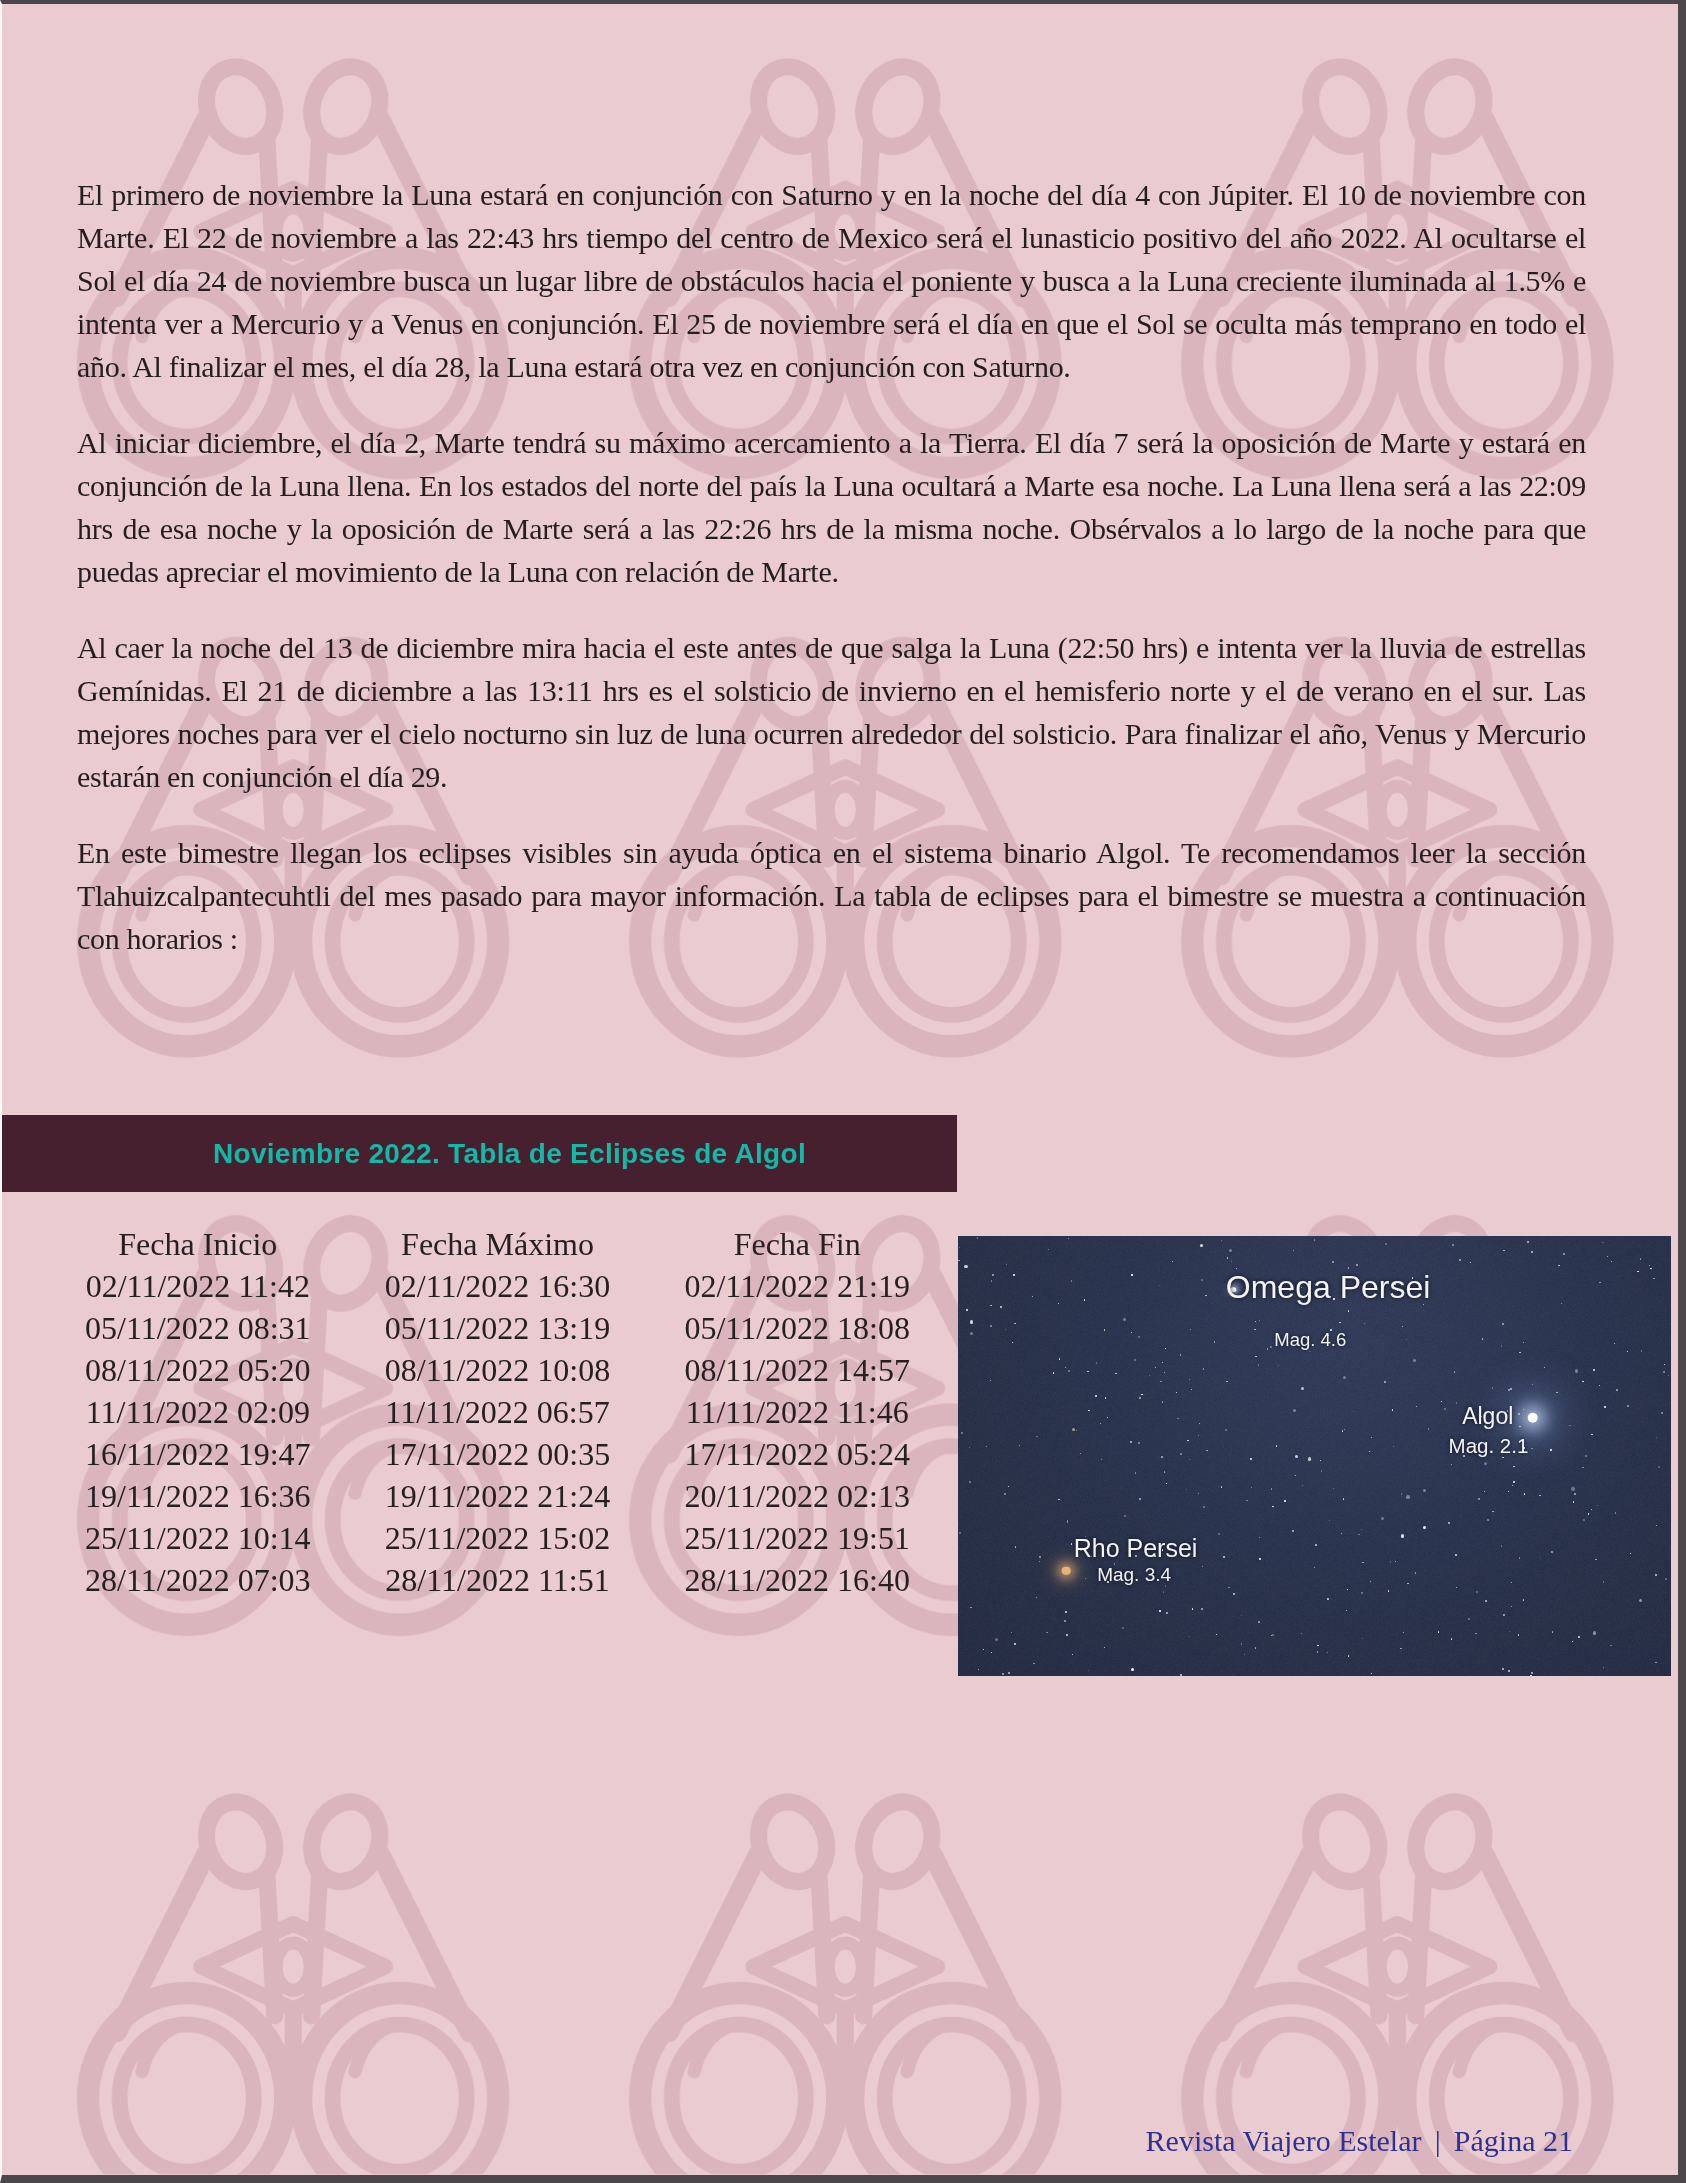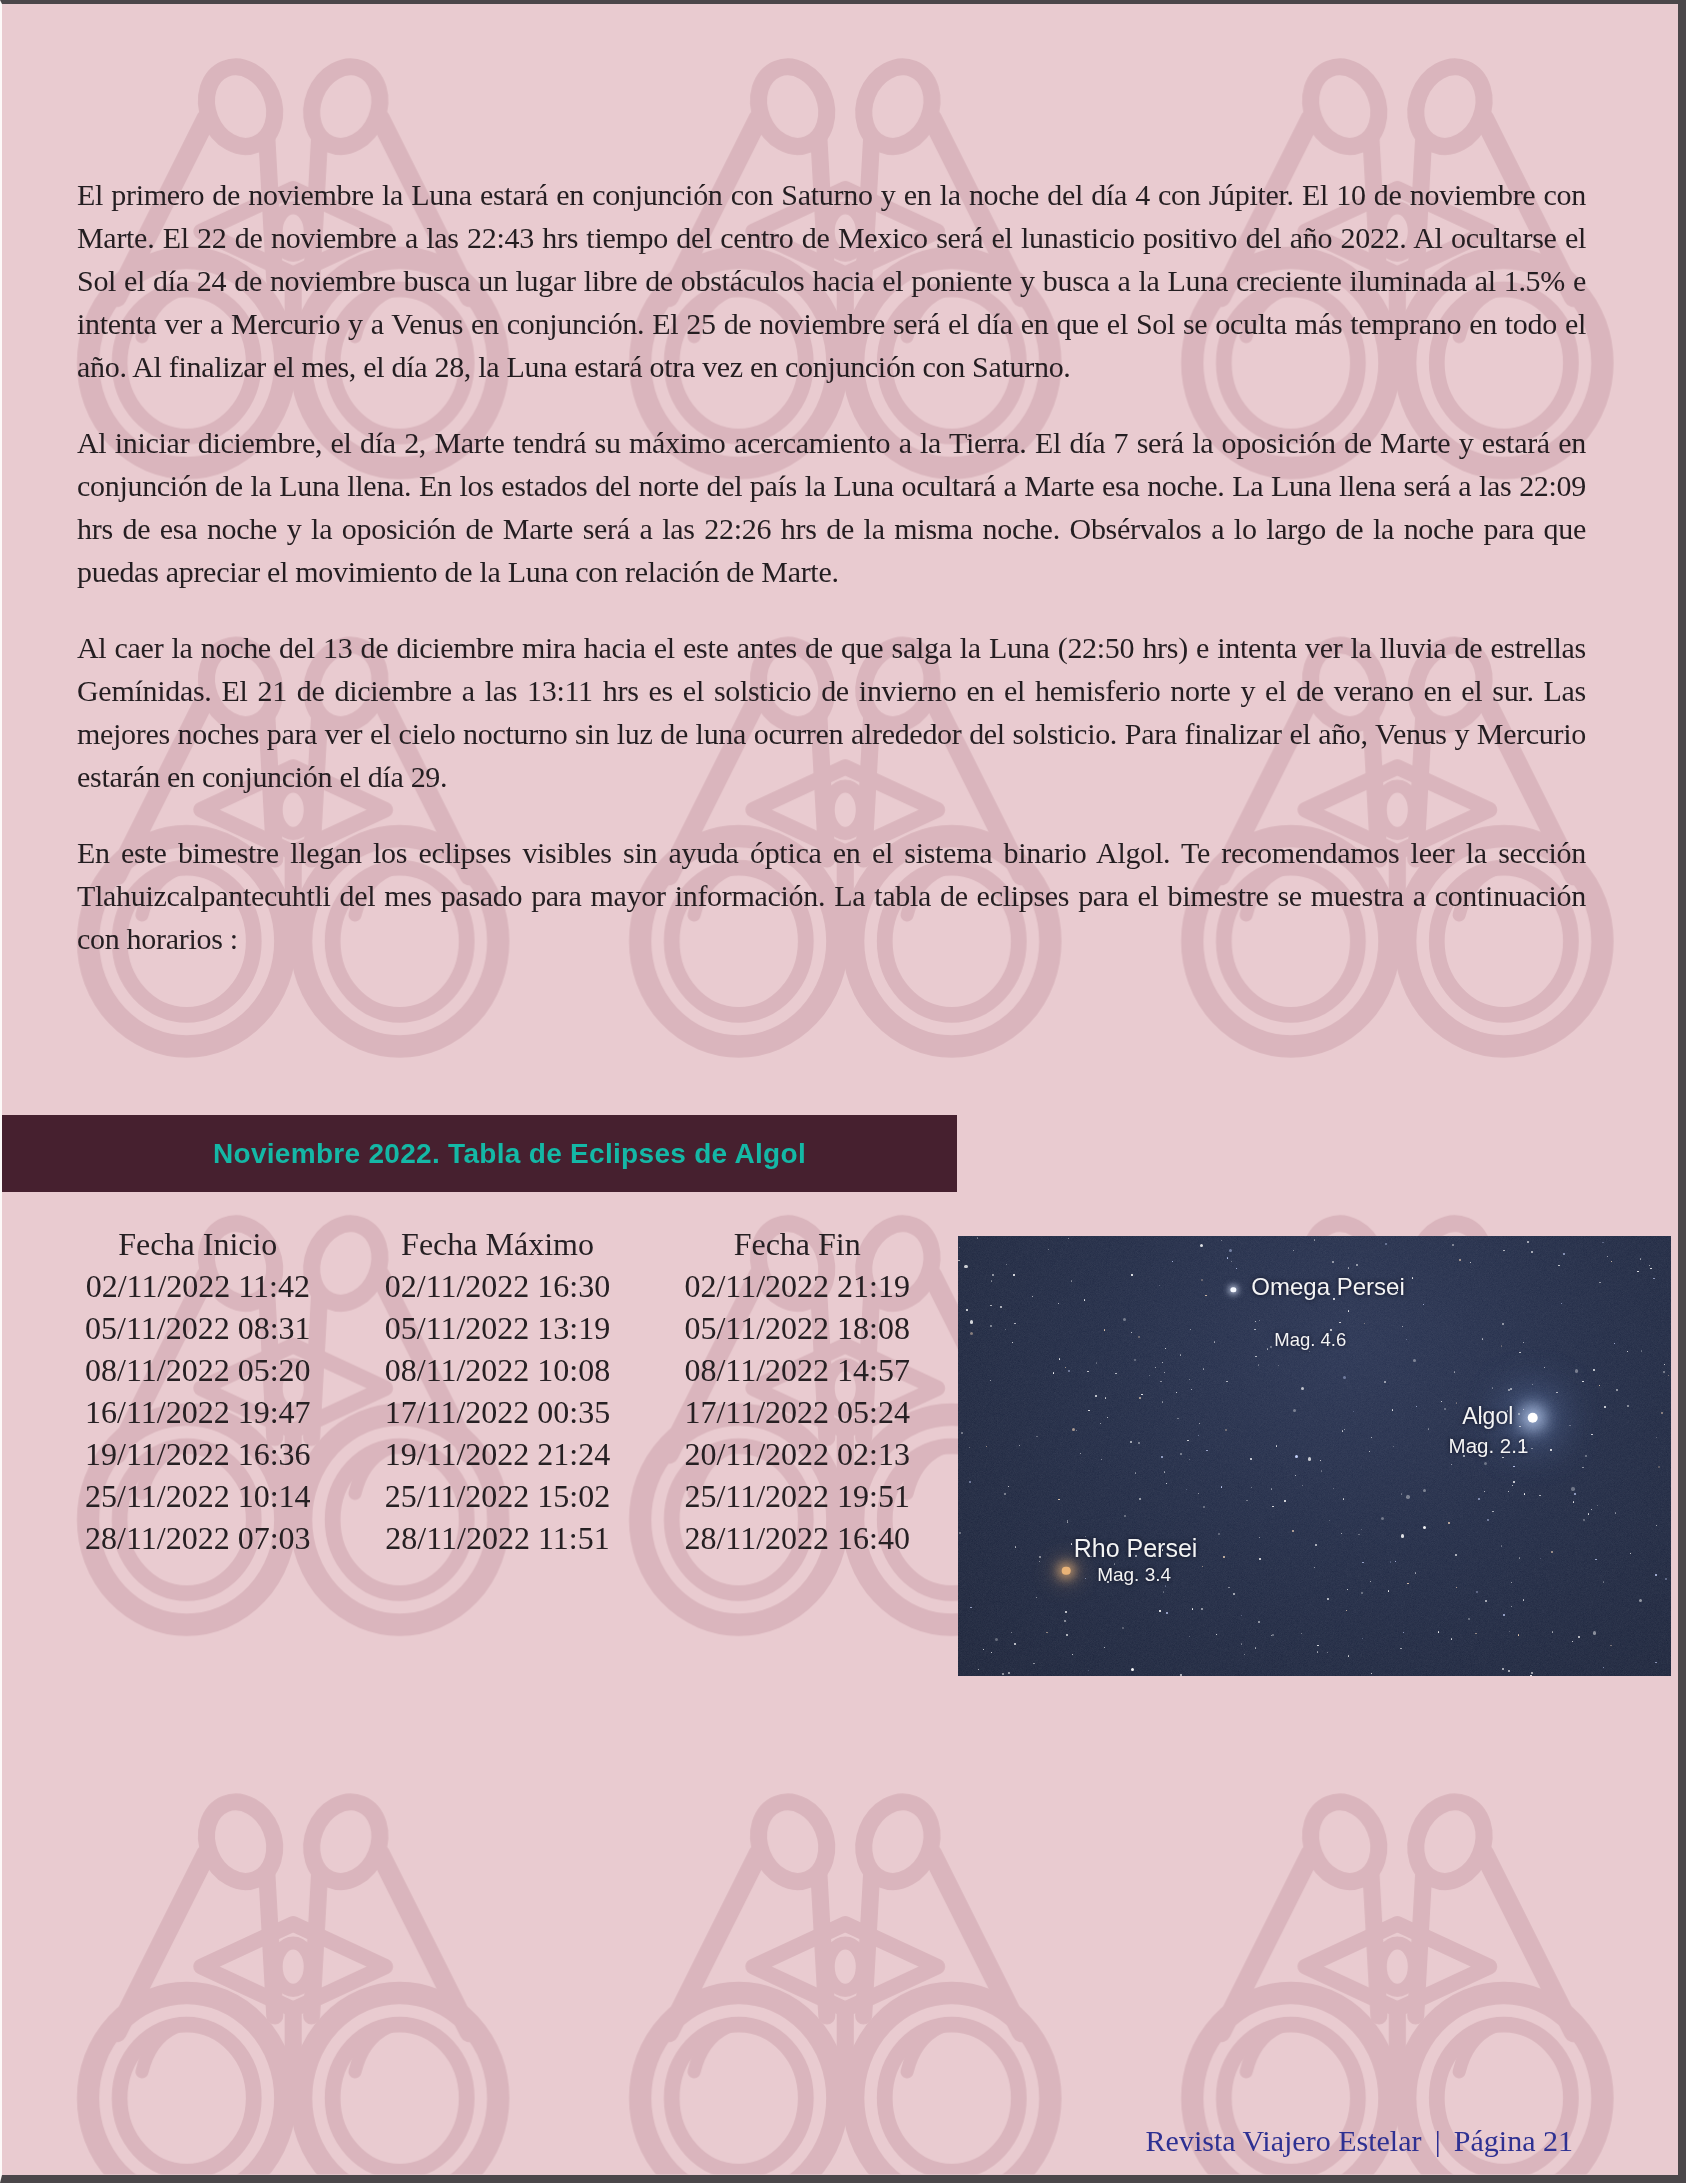--- a/index.html
+++ b/index.html
@@ -43,21 +43,21 @@
   .named-star{position:absolute;border-radius:50%;transform:translate(-50%,-50%);}
   .star-omega{width:5.3px;height:5.3px;background:#f5f8ff;box-shadow:0 0 6.6px 2px rgba(220,230,255,.8);}
   .star-algol{width:10.6px;height:10.6px;background:#ffffff;
     box-shadow:0 0 17px 6.6px rgba(200,220,255,.95), 0 0 46px 17px rgba(140,180,255,.45);}
   .star-rho{width:8.6px;height:8.6px;background:#e9b377;
     box-shadow:0 0 10.6px 4px rgba(235,180,120,.75), 0 0 22.5px 8px rgba(200,150,100,.35);}
   .sky-label{
     position:absolute;transform:translate(-50%,-50%);color:#f4f4f4;white-space:nowrap;
     font-family:"Liberation Sans", sans-serif;text-shadow:0 0 4px rgba(0,0,20,.8);
   }
-  .lbl-omega{font-size:24px;padding-left:20px;} .mag-omega{font-size:18.5px;}
+  .lbl-omega{font-size:32px;padding-left:20px;} .mag-omega{font-size:18.5px;}
   .lbl-algol{font-size:23px;} .mag-algol{font-size:20.5px;}
   .lbl-rho{font-size:25px;}   .mag-rho{font-size:19px;}
   .page-footer{
     position:absolute;right:105px;bottom:17px;font-size:30px;color:#2e3192;white-space:nowrap;
   }
   .grain{position:absolute;left:0;top:0;width:100%;height:100%;}
 </style>
 </head>
 <body>
 
@@ -115,20 +115,25 @@
         </div>
         <div class="trow">
           <div class="tcell">05/11/2022 08:31</div>
           <div class="tcell">05/11/2022 13:19</div>
           <div class="tcell">05/11/2022 18:08</div>
         </div>
         <div class="trow">
           <div class="tcell">08/11/2022 05:20</div>
           <div class="tcell">08/11/2022 10:08</div>
           <div class="tcell">08/11/2022 14:57</div>
+        </div>
+        <div class="trow">
+          <div class="tcell">11/11/2022 02:09</div>
+          <div class="tcell">11/11/2022 06:57</div>
+          <div class="tcell">11/11/2022 11:46</div>
         </div>
         <div class="trow">
           <div class="tcell">16/11/2022 19:47</div>
           <div class="tcell">17/11/2022 00:35</div>
           <div class="tcell">17/11/2022 05:24</div>
         </div>
         <div class="trow">
           <div class="tcell">19/11/2022 16:36</div>
           <div class="tcell">19/11/2022 21:24</div>
           <div class="tcell">20/11/2022 02:13</div>

